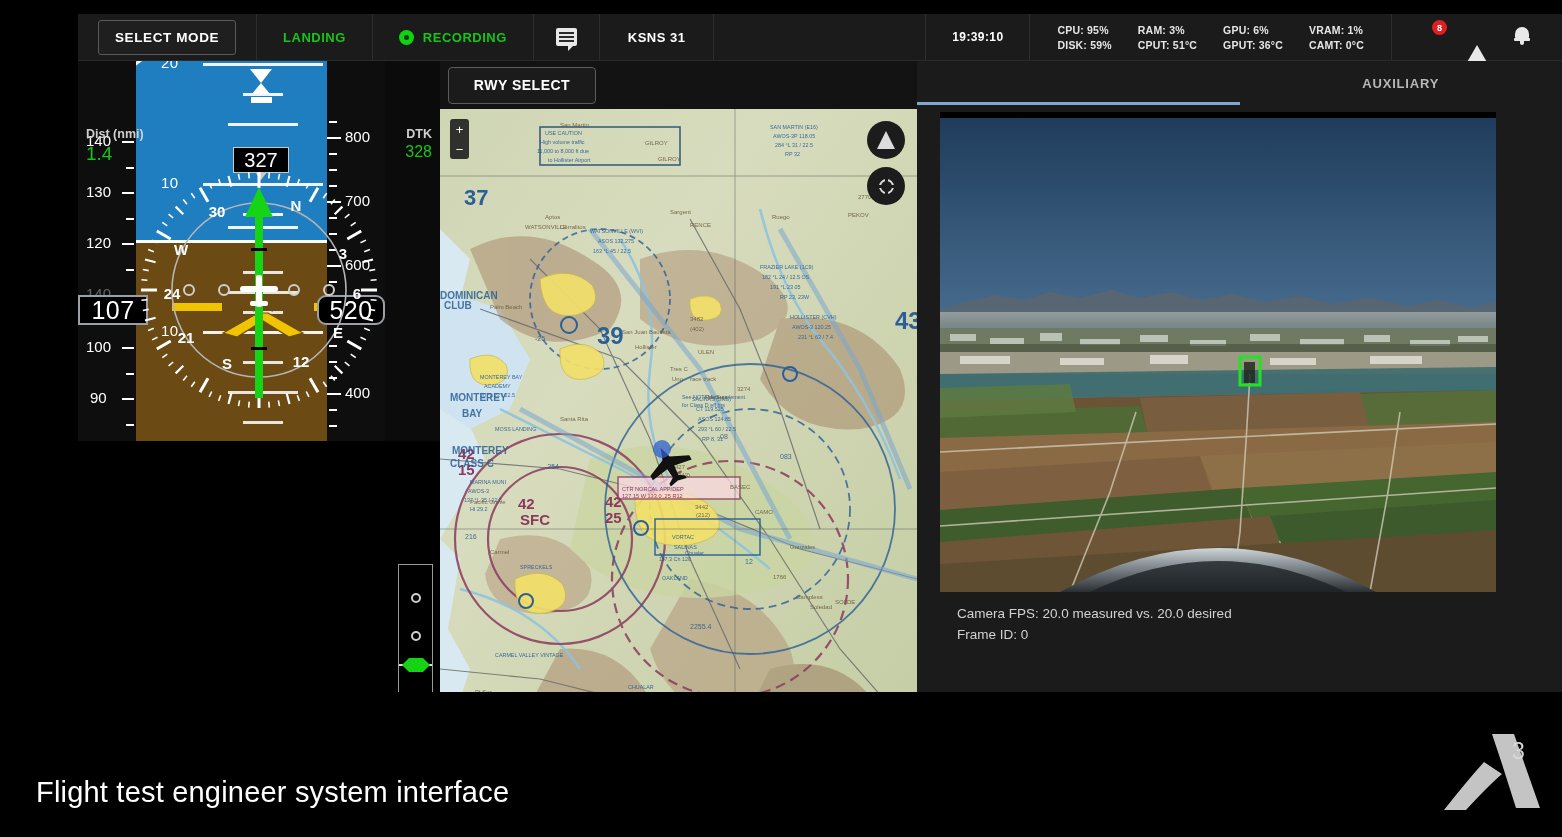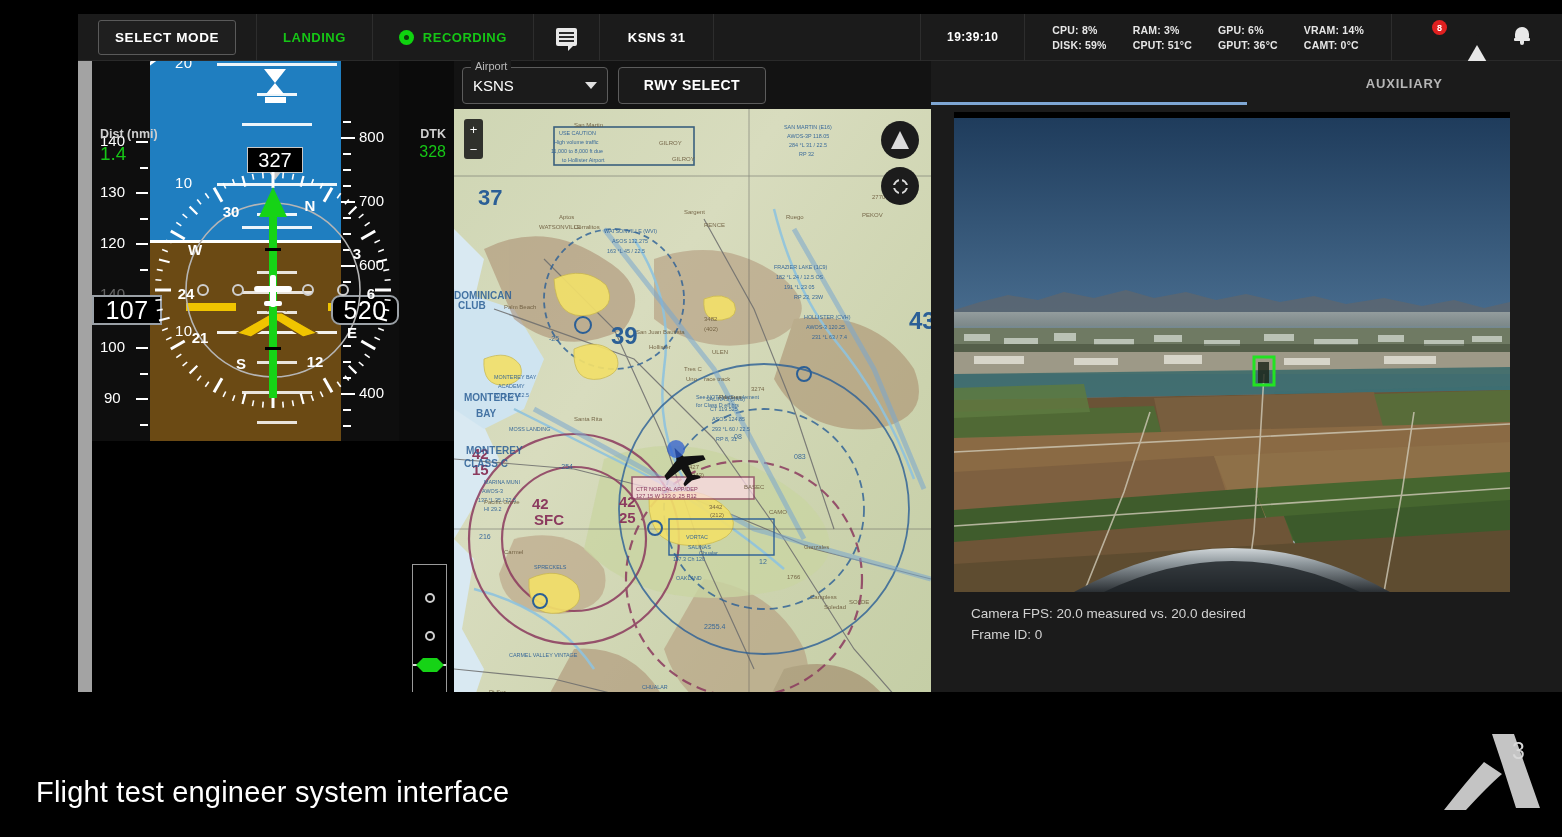--- a/index.html
+++ b/index.html
@@ -94,21 +94,21 @@
   .bell-icon::after {
     content:""; position:absolute; left:0px; top:12px; width:16px;height:2.5px; background:#e8e8e8; border-radius:1px;
     box-shadow: 0 3.5px 0 -2.5px #e8e8e8;
   }
   .bell-clap { position:absolute; left:6px; top:15px; width:4px;height:4px; background:#e8e8e8; border-radius:0 0 3px 3px; }
 
   
   .main { position:absolute; left:0; top:47px; width:1484px; height:709px; display:flex; }
 
   
-  .pfd-col { width:362px; height:709px; background:#000; position:relative;margin-left:14px; }
+  .pfd-col { width:362px; height:709px; background:#000; position:relative; }
 
   .pfd { position:relative; width:362px; height:380px; background:#0b0b0b; overflow:hidden; }
   .horizon-clip { position:absolute; left:55px; top:0; width:252px; height:380px; overflow:hidden; }
   .horizon {
     position:absolute; left:-140px; top:-260px; width:540px; height:900px;
   }
   .sky  { position:absolute; left:0; top:0; width:540px; height:442px; background:#1f7ec0; }
   .gnd  { position:absolute; left:0; top:442px; width:540px; height:458px; background:#6b4a14; }
   .hline{ position:absolute; left:0; top:439px; width:540px; height:3px; background:#fff; }
 
@@ -270,33 +270,33 @@
       <div class="tb-sep"></div>
       <div class="rwy-label">KSNS 31</div>
       <div class="tb-sep"></div>
       <div class="tb-spacer"></div>
 
       <div class="clock">19:39:10</div>
       <div class="tb-sep"></div>
 
       <div class="stats">
         <div class="stat-col">
-          <span>CPU: 8%</span>
+          <span>CPU: 95%</span>
           <span>DISK: 59%</span>
         </div>
         <div class="stat-col">
           <span>RAM: 3%</span>
           <span>CPUT: 51°C</span>
         </div>
         <div class="stat-col">
           <span>GPU: 6%</span>
           <span>GPUT: 36°C</span>
         </div>
         <div class="stat-col">
-          <span>VRAM: 14%</span>
+          <span>VRAM: 1%</span>
           <span>CAMT: 0°C</span>
         </div>
       </div>
 
       <div class="icons-cell">
         <div class="icon-btn">
           <span class="pie-icon"></span>
           <span class="badge">8</span>
         </div>
         <div class="icon-btn" style="height:19px">
@@ -552,25 +552,20 @@
             <div class="vdev-line"></div>
             <div class="vdev-diamond"></div>
             <div class="vdev-dot" style="top:128px"></div>
             <div class="vdev-dot" style="top:166px"></div>
           </div>
         </div>
       </div>
 
       <div class="map-col">
         <div class="map-controls">
-          <div class="mui-field f-airport">
-            <span class="legend">Airport</span>
-            <span class="value">KSNS</span>
-            <span class="caret"></span>
-          </div>
           <button class="rwy-select-btn">RWY SELECT</button>
         </div>
 
         <div class="map-view">
           <svg class="chart-bg" viewBox="0 0 477 661" preserveAspectRatio="none">
             <defs>
               <linearGradient id="terr" x1="0" y1="0" x2="1" y2="1">
                 <stop offset="0%" stop-color="#cfd6b4"></stop>
                 <stop offset="35%" stop-color="#d8dcbe"></stop>
                 <stop offset="70%" stop-color="#ccd3ae"></stop>

